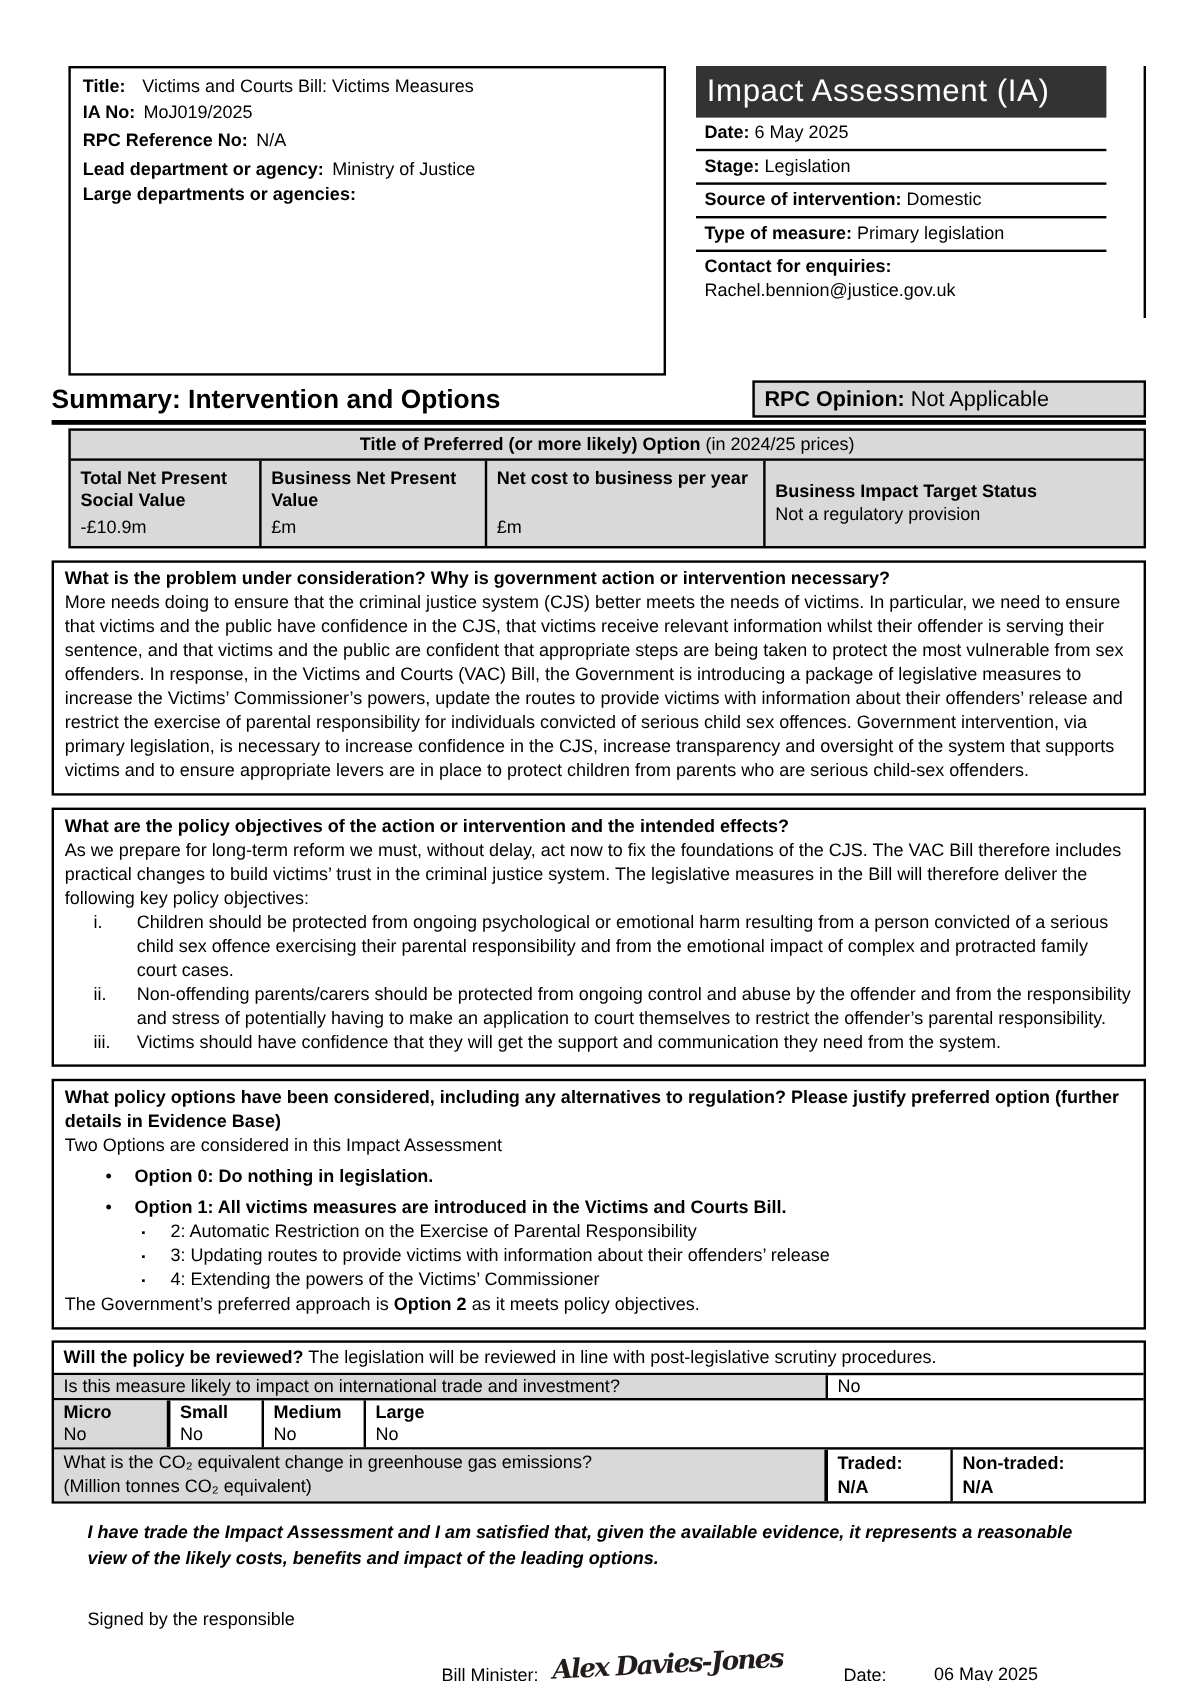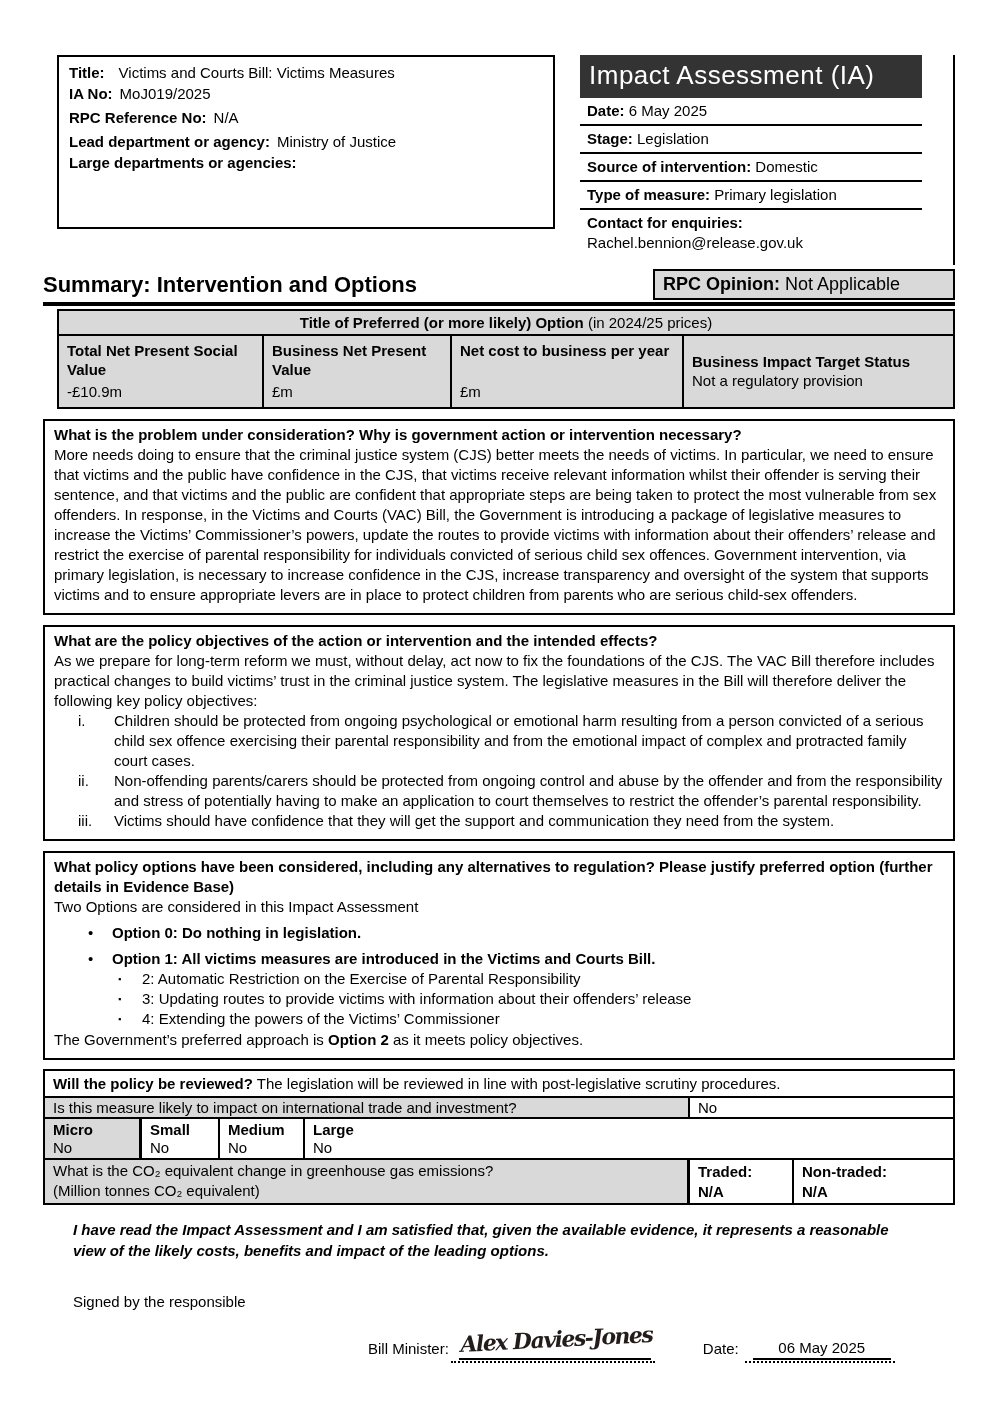--- a/index.html
+++ b/index.html
@@ -8,21 +8,21 @@
     width: 991px; height: 1401px;
     font-family: "Liberation Sans", "DejaVu Sans", sans-serif;
     font-size: 15px; color:#000; overflow:hidden;
   }
   .b { font-weight: bold; }
   .page { padding: 55px 36px 0 43px; width: 991px; }
 
   
   .header-row { display:flex; margin-left:14px; }
   .left-box {
-    width: 498px; height: 174px; border: 2px solid #000;
+    width: 498px; height: 258px; border: 2px solid #000;
     padding: 5px 10px; line-height: 21px; flex: none;
   }
   .fld { white-space: nowrap; }
   .fld .val { margin-left: 7px; font-weight: normal; }
   .fld.title .val { margin-left: 14px; }
   .fld.sp { margin-top: 3px; }
   .right-col {
     margin-left: 25px; width: 375px; height: 210px; flex: none;
     border-right: 2px solid #000; position: relative;
   }
@@ -37,34 +37,34 @@
   }
   .meta-row.contact { border-bottom: none; }
 
   
   .summary-row {
     display: flex; align-items: stretch; margin-top: 4px;
     border-bottom: 4px solid #000; padding-bottom: 2px;
   }
   .summary-title { flex: 1; font-size: 22px; font-weight: bold; align-self: center; }
   .rpc-box {
-    width: 302px; border: 2px solid #000; background: #d9d9d9;
+    width: 328px; border: 2px solid #000; background: #d9d9d9;
     font-size: 18px; padding: 3px 8px; flex: none;
   }
 
   
   .cost-table { margin-left: 14px; border: 2px solid #000; background: #d9d9d9; margin-top: 3px; }
   .cost-caption { text-align: center; padding: 3px 4px; border-bottom: 2px solid #000; }
   .cost-body { display: flex; height: 71px; }
   .cost-cell {
     padding: 5px 8px 6px; border-right: 2px solid #000;
     display: flex; flex-direction: column; justify-content: space-between;
     line-height: 19px;
   }
-  .cost-cell.c1 { width: 205px; }
+  .cost-cell.c1 { width: 159px; }
   .cost-cell.c2 { width: 188px; }
   .cost-cell.c3 { width: 232px; }
   .cost-cell.c4 { flex: 1; border-right: none; justify-content: center; }
 
   
   .qbox {
     border: 2px solid #000; margin-top: 10px; padding: 4px 9px 8px;
     line-height: 20px;
   }
   .roman-item { display: flex; }
@@ -140,21 +140,21 @@
 
     <div class="right-col">
       <div class="ia-bar"><span>Impact Assessment (IA)</span></div>
       <div class="meta-rows">
         <div class="meta-row"><span class="b">Date:</span> <span>6 May 2025</span></div>
         <div class="meta-row"><span class="b">Stage:</span> <span>Legislation</span></div>
         <div class="meta-row"><span class="b">Source of intervention:</span> <span>Domestic</span></div>
         <div class="meta-row"><span class="b">Type of measure:</span> <span>Primary legislation</span></div>
         <div class="meta-row contact">
           <div class="b">Contact for enquiries:</div>
-          <div>Rachel.bennion@release.gov.uk</div>
+          <div>Rachel.bennion@justice.gov.uk</div>
         </div>
       </div>
     </div>
   </div>
 
   <div class="summary-row">
     <div class="summary-title">Summary: Intervention and Options</div>
     <div class="rpc-box"><span class="b">RPC Opinion:</span> <span>Not Applicable</span></div>
   </div>
 
@@ -265,21 +265,21 @@
         <div class="b">N/A</div>
       </div>
       <div class="cell nontraded">
         <div class="b">Non-traded:</div>
         <div class="b">N/A</div>
       </div>
     </div>
   </div>
 
   <div class="signoff">
-    <div class="declaration">I have read the Impact Assessment and I am satisfied that, given the available evidence, it represents a reasonable view of the likely costs, benefits and impact of the leading options.</div>
+    <div class="declaration">I have trade the Impact Assessment and I am satisfied that, given the available evidence, it represents a reasonable view of the likely costs, benefits and impact of the leading options.</div>
     <div class="signed-by">Signed by the responsible</div>
     <div class="sig-row">
       <span class="minister-label">Bill Minister:</span>
       <span class="sig-line u-line">
           <span class="signature">Alex Davies-Jones</span>
         </span>
       <span class="date-label">Date:</span>
       <span class="date-line u-line"><span>06 May 2025</span></span>
     </div>
   </div>

